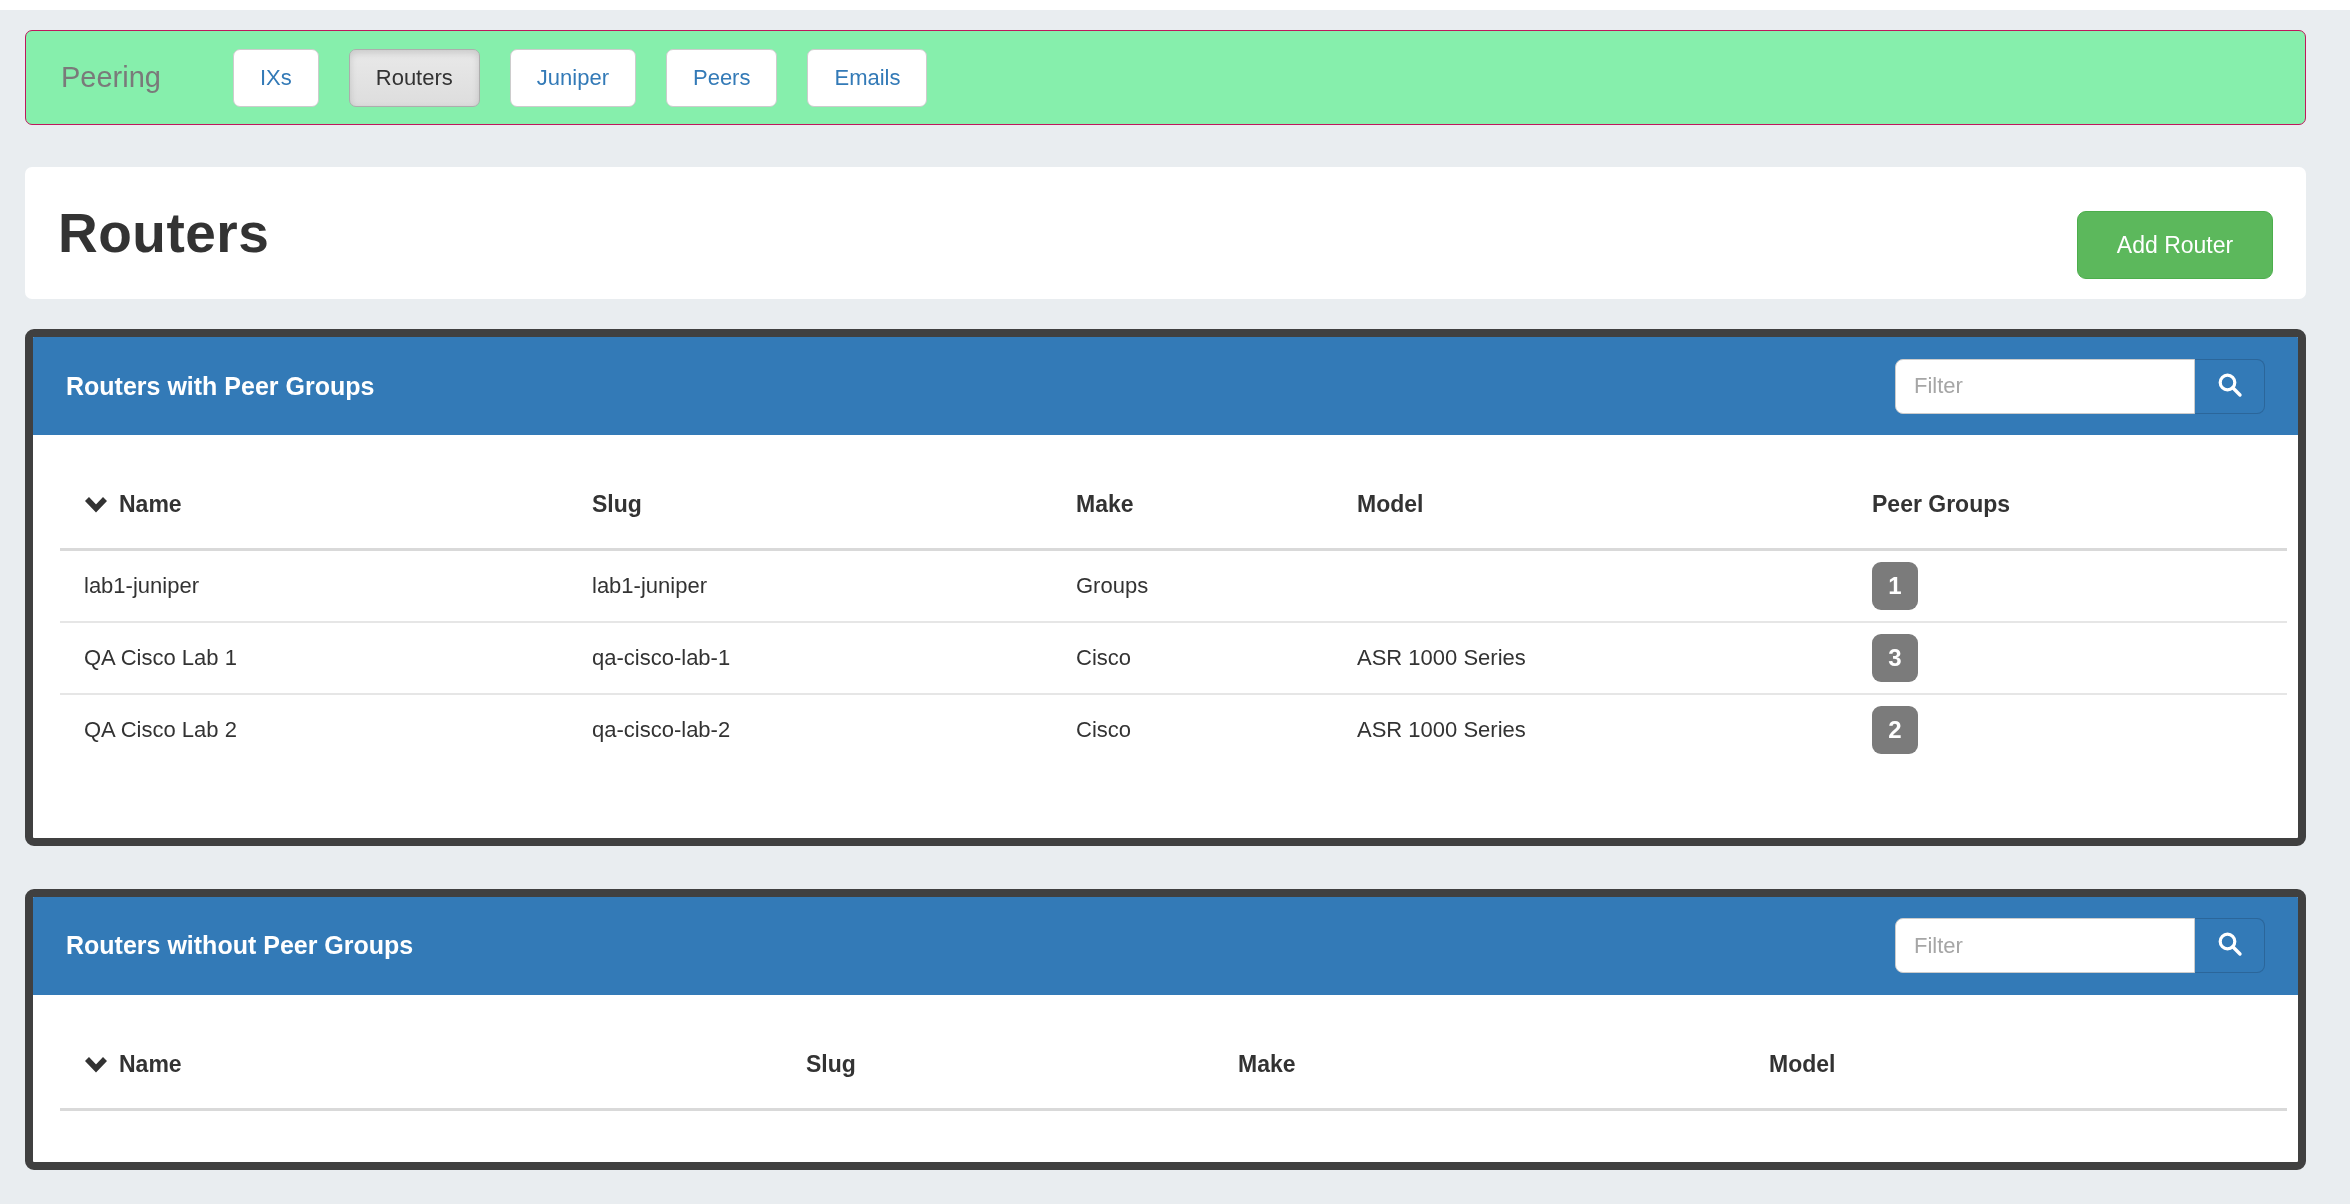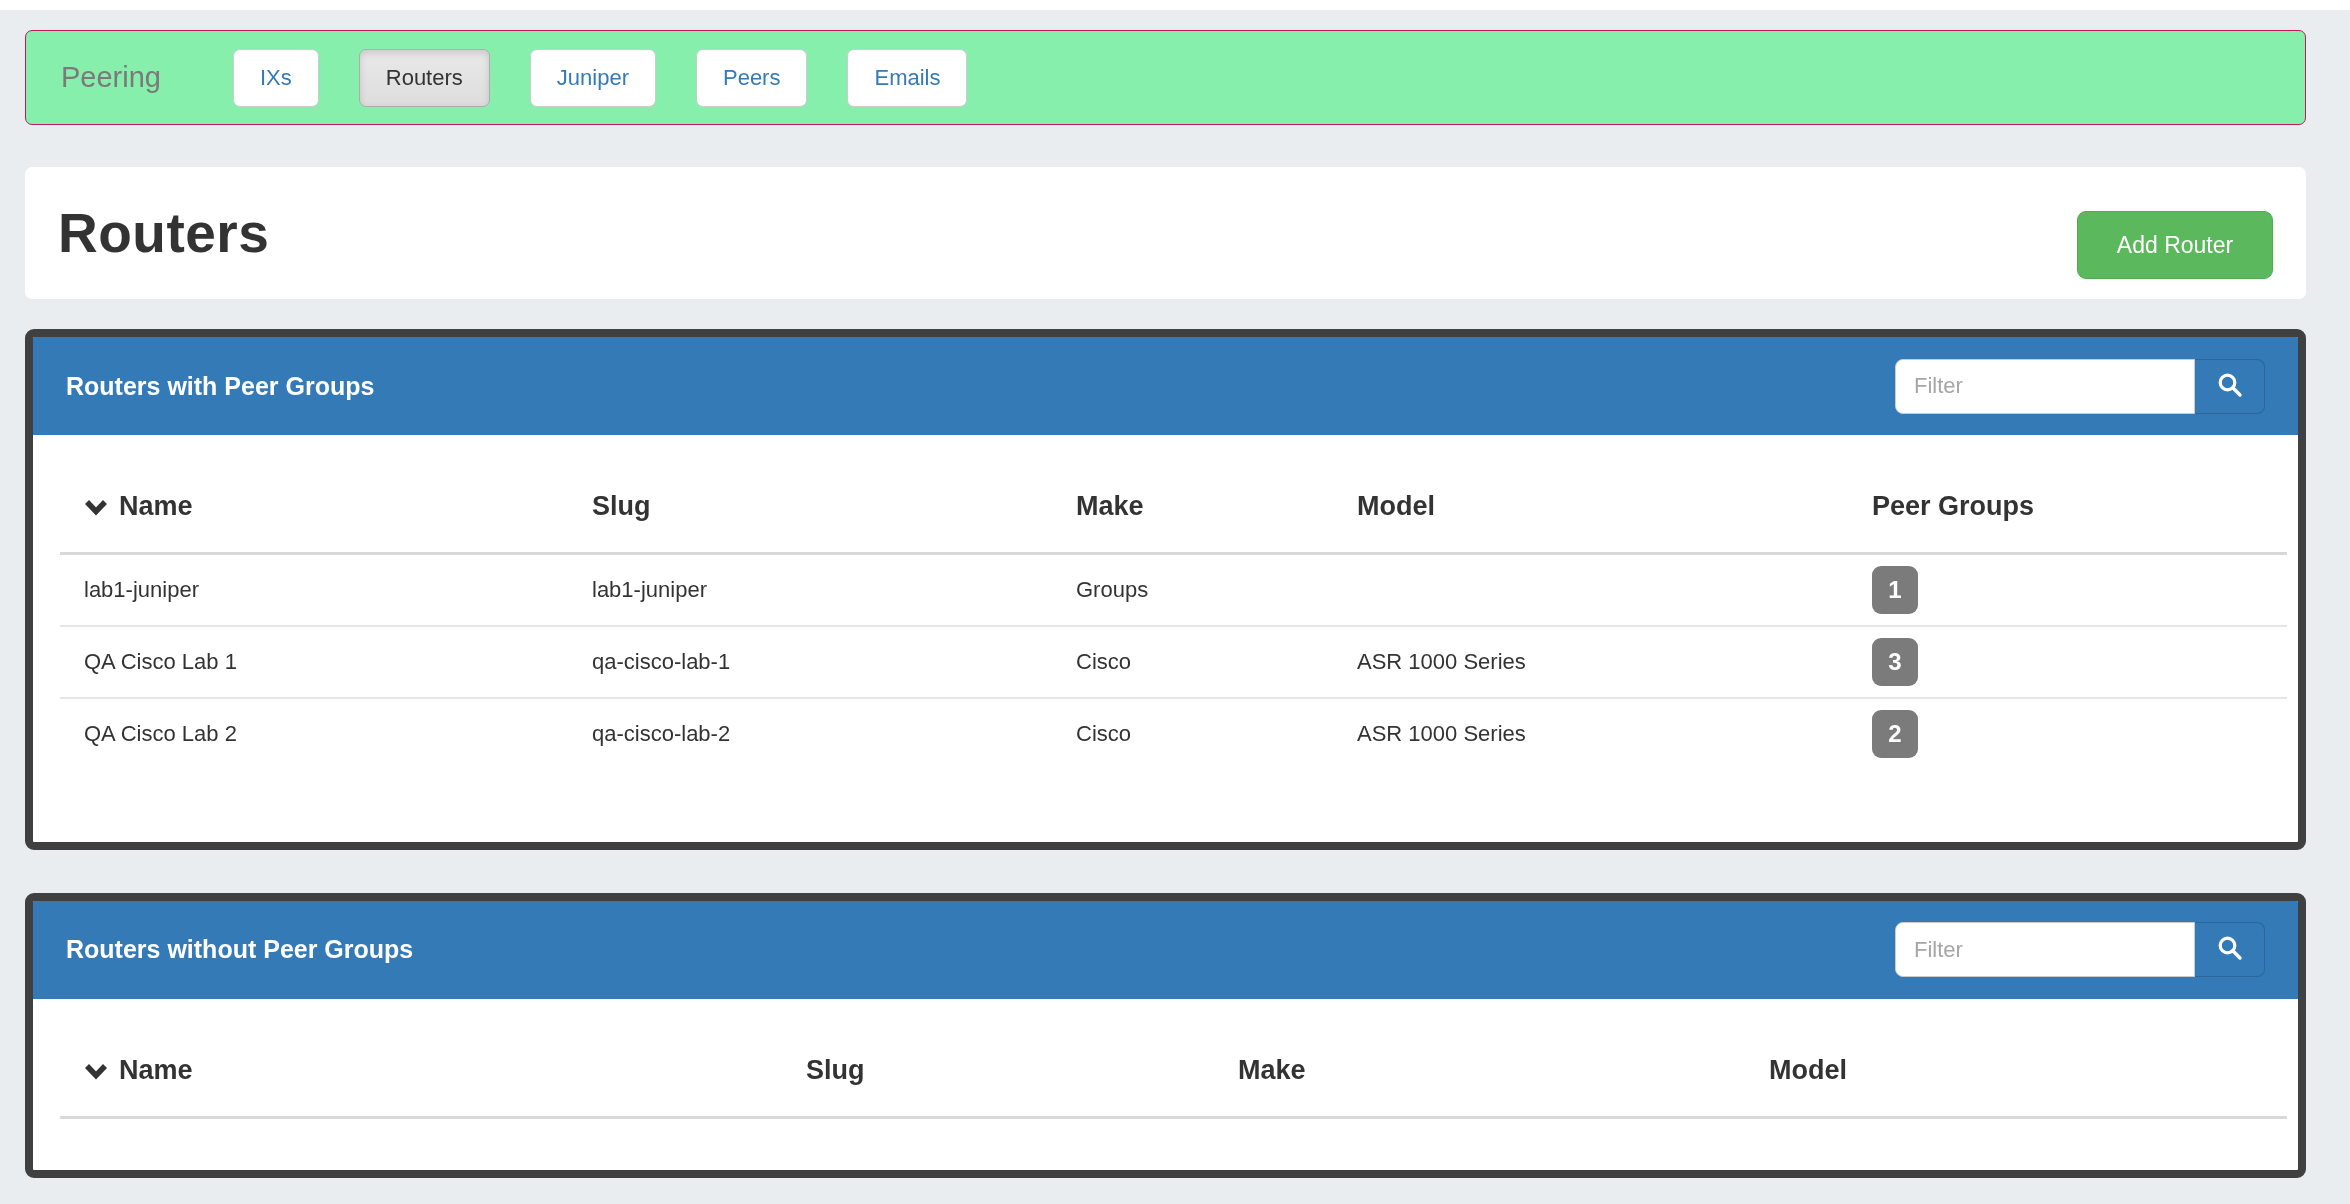--- a/index.html
+++ b/index.html
@@ -22,21 +22,21 @@
     border-radius: 7px;
     display: flex;
     align-items: center;
     padding: 0 35px;
   }
   .navbar-brand {
     font-size: 29px;
     color: #7a7a7a;
     margin-right: 72px;
   }
-  .nav-tabs { display: flex; gap: 40px; }
+  .nav-tabs { display: flex; gap: 30px; }
   .nav-btn {
     height: 58px;
     padding: 0 26px;
     font-size: 22px;
     font-family: "Liberation Sans", sans-serif;
     color: #337ab7;
     background: #ffffff;
     border: 1px solid #cccccc;
     border-radius: 7px;
     display: flex;
@@ -117,21 +117,21 @@
     align-items: center;
     justify-content: center;
     cursor: pointer;
   }
 
   
   .panel-body { padding: 0 27px; }
   table { width: 100%; border-collapse: collapse; table-layout: fixed; }
   th {
     text-align: left;
-    font-size: 27px;
+    font-size: 23px;
     font-weight: bold;
     color: #333;
     padding: 56px 20px 30px 24px;
     border-bottom: 3px solid #d9d9d9;
     white-space: nowrap;
     overflow: hidden;
     margin-top: 32px;
   }
   td {
     font-size: 22px;

